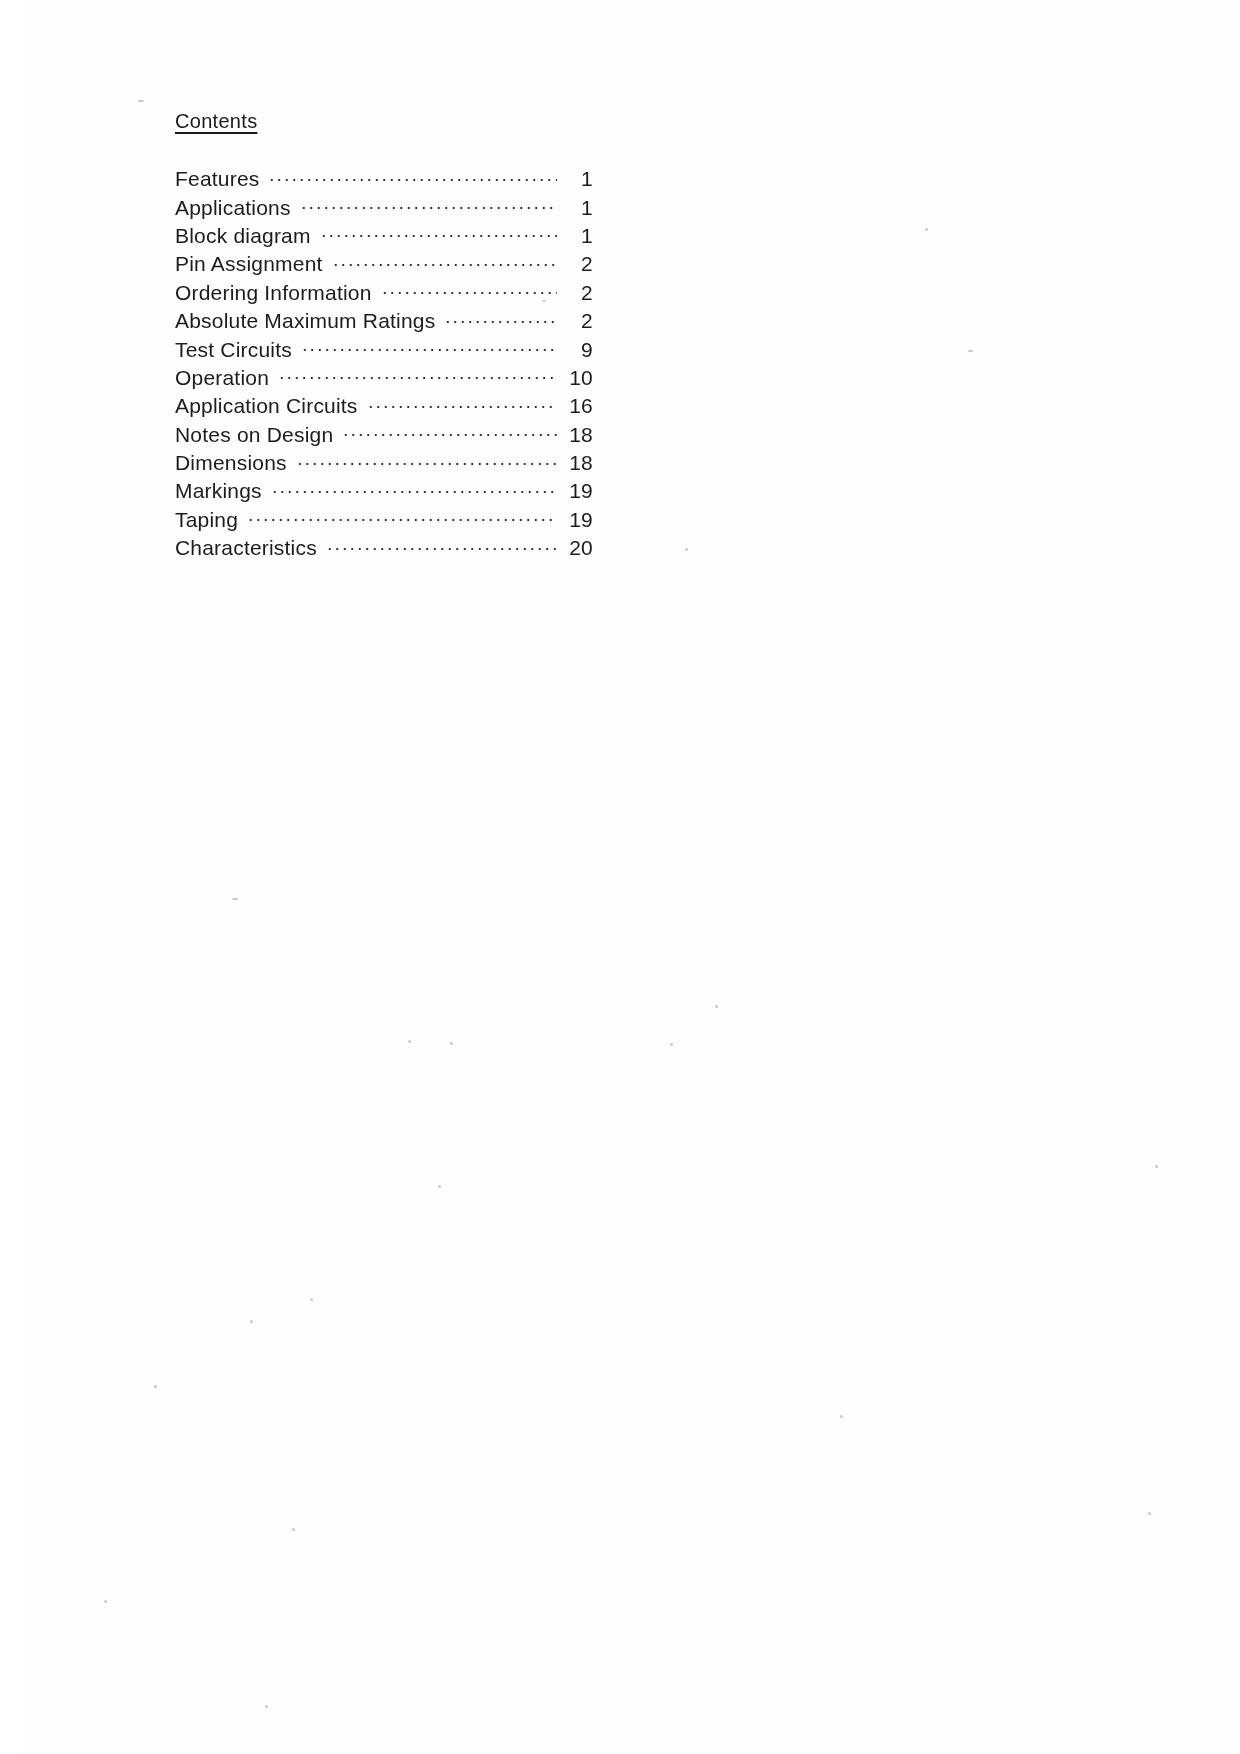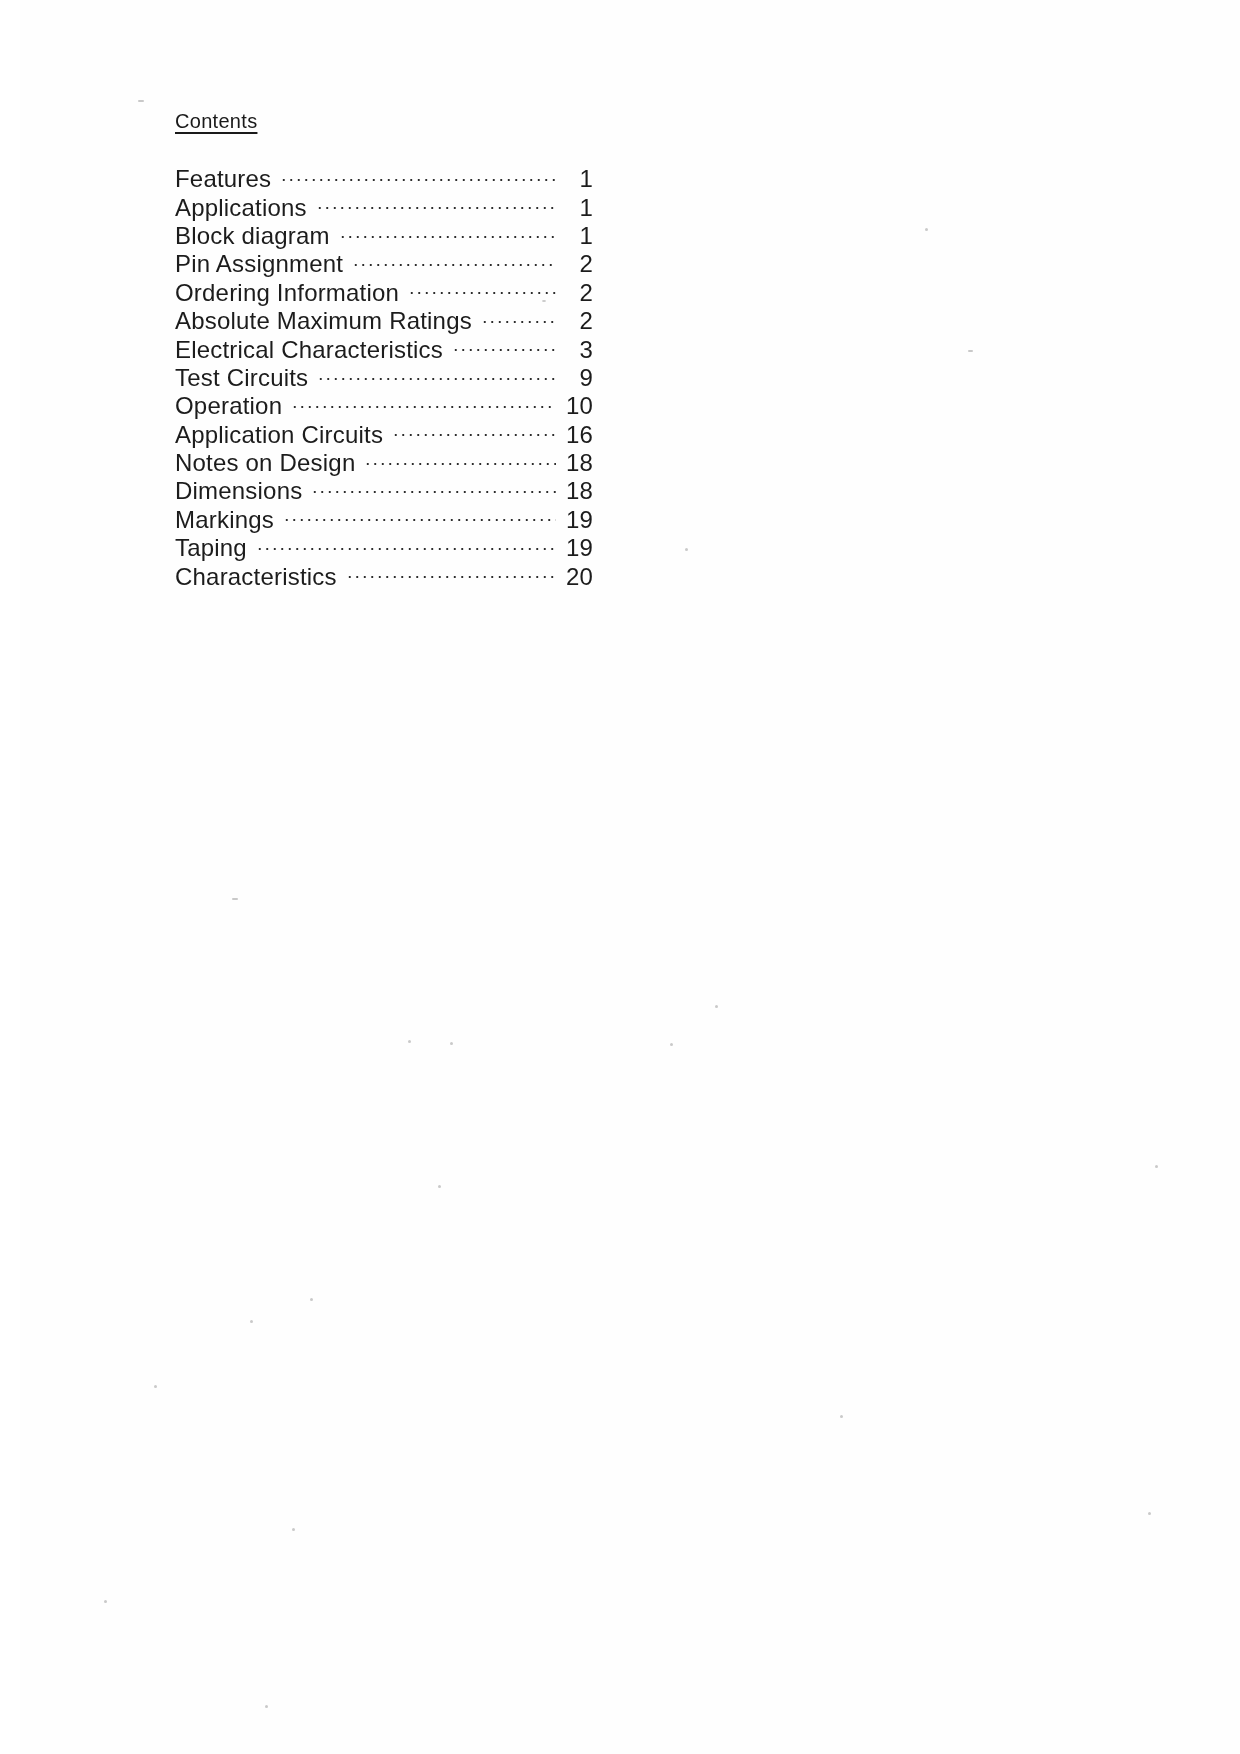--- a/index.html
+++ b/index.html
@@ -37,21 +37,21 @@
   }
 
   .toc-list {
     width: 100%;
   }
 
   .toc-row {
     display: flex;
     align-items: center;
     height: 28.4px;
-    font-size: 24px;
+    font-size: 21px;
     color: #1c1c1c;
   }
 
   .toc-label {
     white-space: nowrap;
     letter-spacing: 0.2px;
   }
 
   .toc-leader {
     flex: 1;
@@ -138,25 +138,20 @@
         <span class="toc-leader"></span>
         <span class="toc-page">2</span>
       </div>
 
       <div class="toc-row">
         <span class="toc-label">Absolute Maximum Ratings</span>
         <span class="toc-leader"></span>
         <span class="toc-page">2</span>
       </div>
 
-      <div class="toc-row">
-        <span class="toc-label">Electrical Characteristics</span>
-        <span class="toc-leader"></span>
-        <span class="toc-page">3</span>
-      </div>
 
       <div class="toc-row">
         <span class="toc-label">Test Circuits</span>
         <span class="toc-leader"></span>
         <span class="toc-page">9</span>
       </div>
 
       <div class="toc-row">
         <span class="toc-label">Operation</span>
         <span class="toc-leader"></span>

